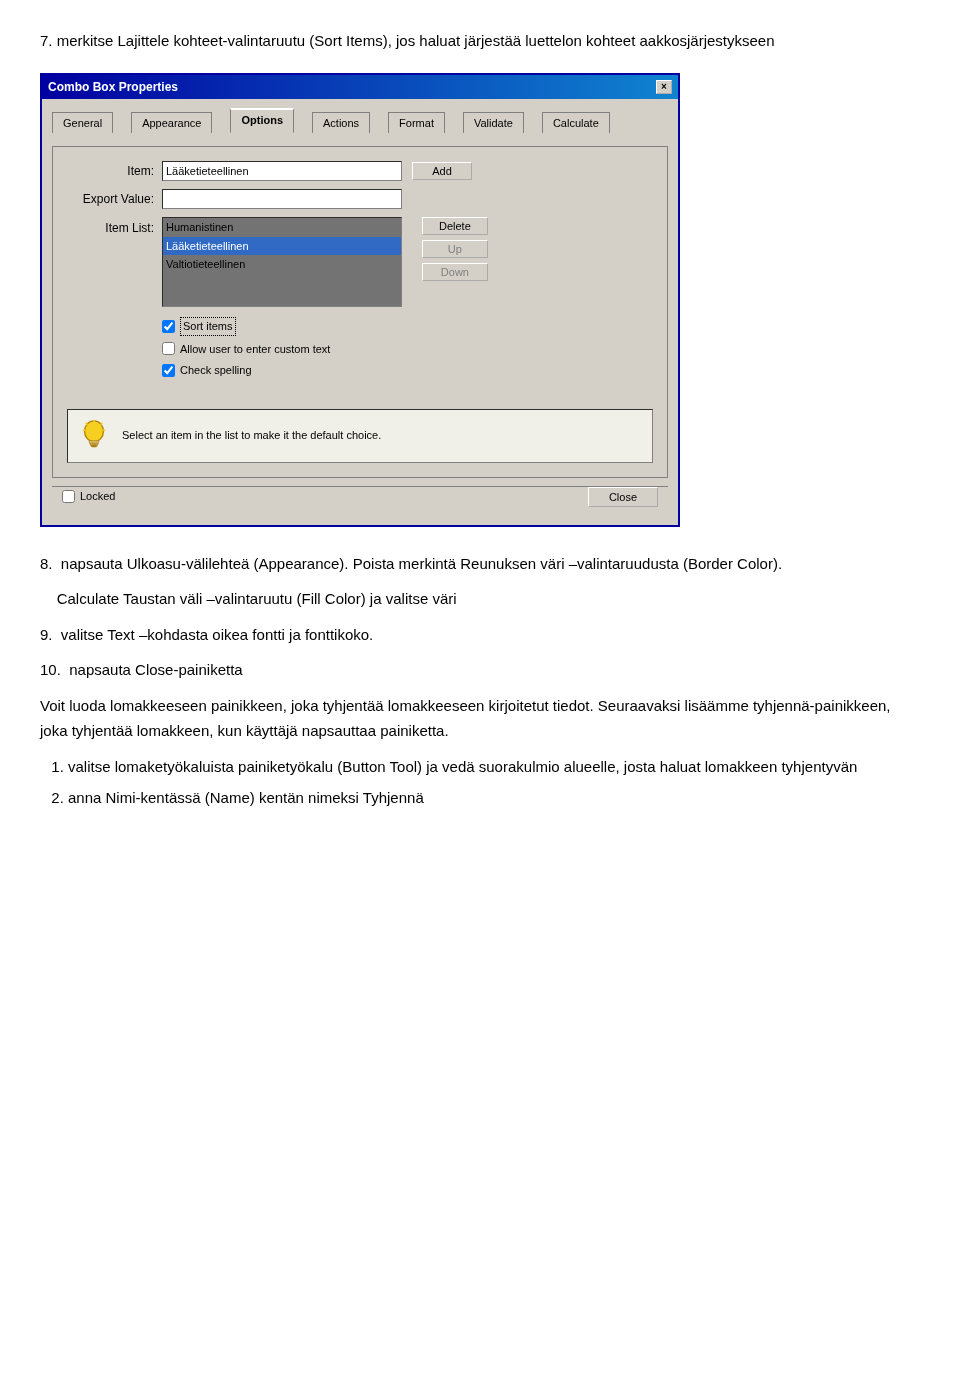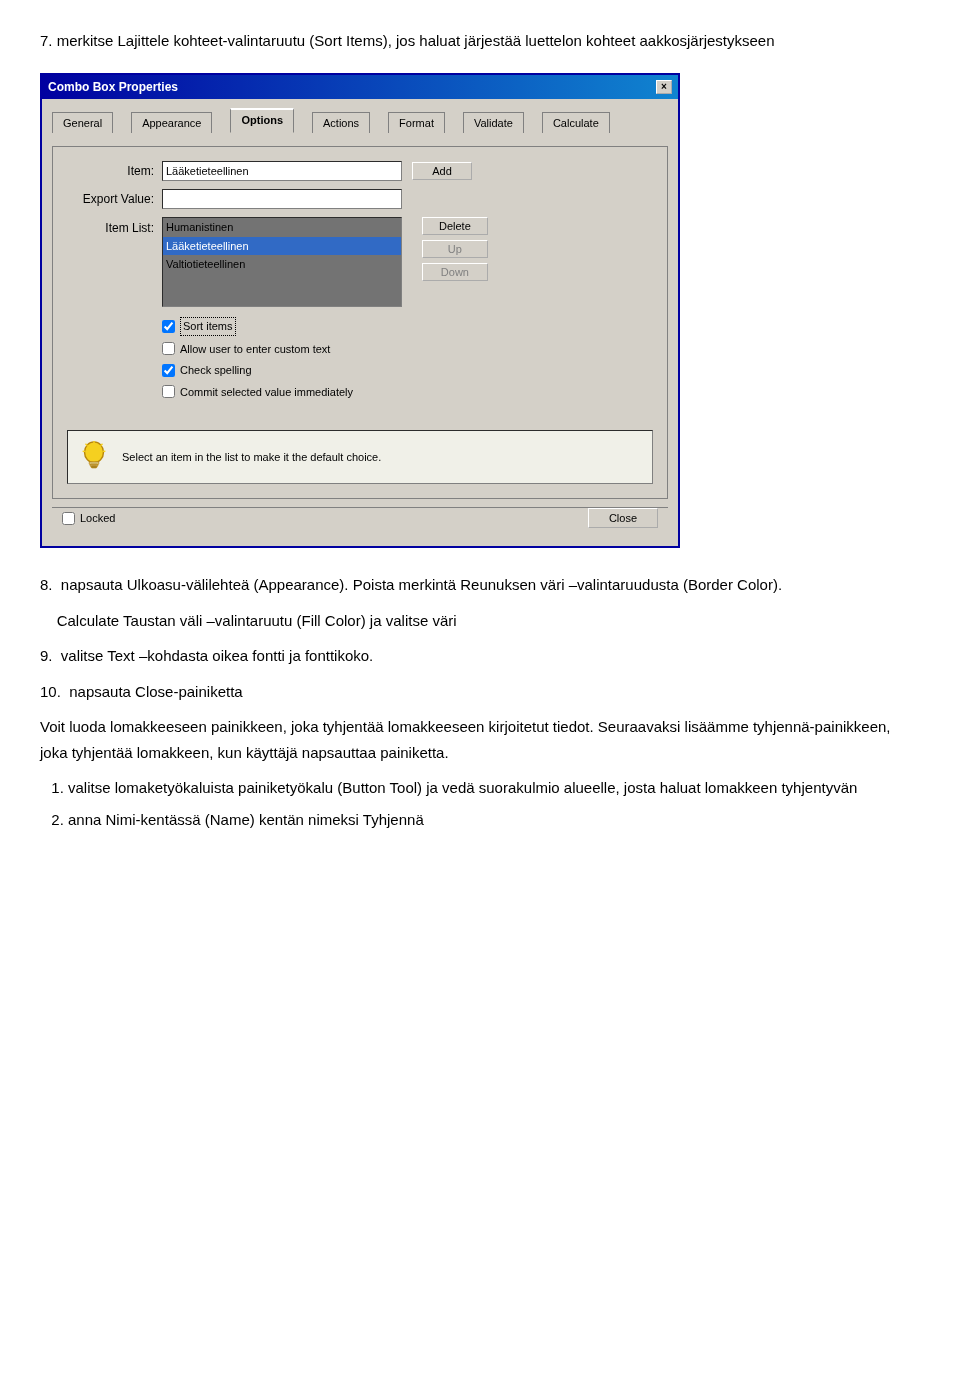--- a/index.html
+++ b/index.html
@@ -309,24 +309,20 @@
             <input type="checkbox" checked="" style="">
             <span class="checkbox-label-dotted">Sort items</span>
           </div>
           <div class="checkbox-row">
             <input type="checkbox" style="">
             <span>Allow user to enter custom text</span>
           </div>
           <div class="checkbox-row">
             <input type="checkbox" checked="" style="">
             <span>Check spelling</span>
-          </div>
-          <div class="checkbox-row">
-            <input type="checkbox" style="">
-            <span>Commit selected value immediately</span>
           </div>
         </div>
 
         <div class="info-box">
 
           <svg class="bulb-icon" viewBox="0 0 32 38" xmlns="http://www.w3.org/2000/svg">
             <ellipse cx="16" cy="14" rx="10" ry="11" fill="#f5d020" stroke="#b8860b" stroke-width="1.5"></ellipse>
             <rect x="11" y="24" width="10" height="3" rx="1" fill="#d4c080" stroke="#b8860b" stroke-width="0.8"></rect>
             <rect x="12" y="26.5" width="8" height="2.5" rx="1" fill="#c0a050" stroke="#b8860b" stroke-width="0.8"></rect>
             <rect x="13" y="28.5" width="6" height="2" rx="1" fill="#a08030" stroke="#b8860b" stroke-width="0.8"></rect>

